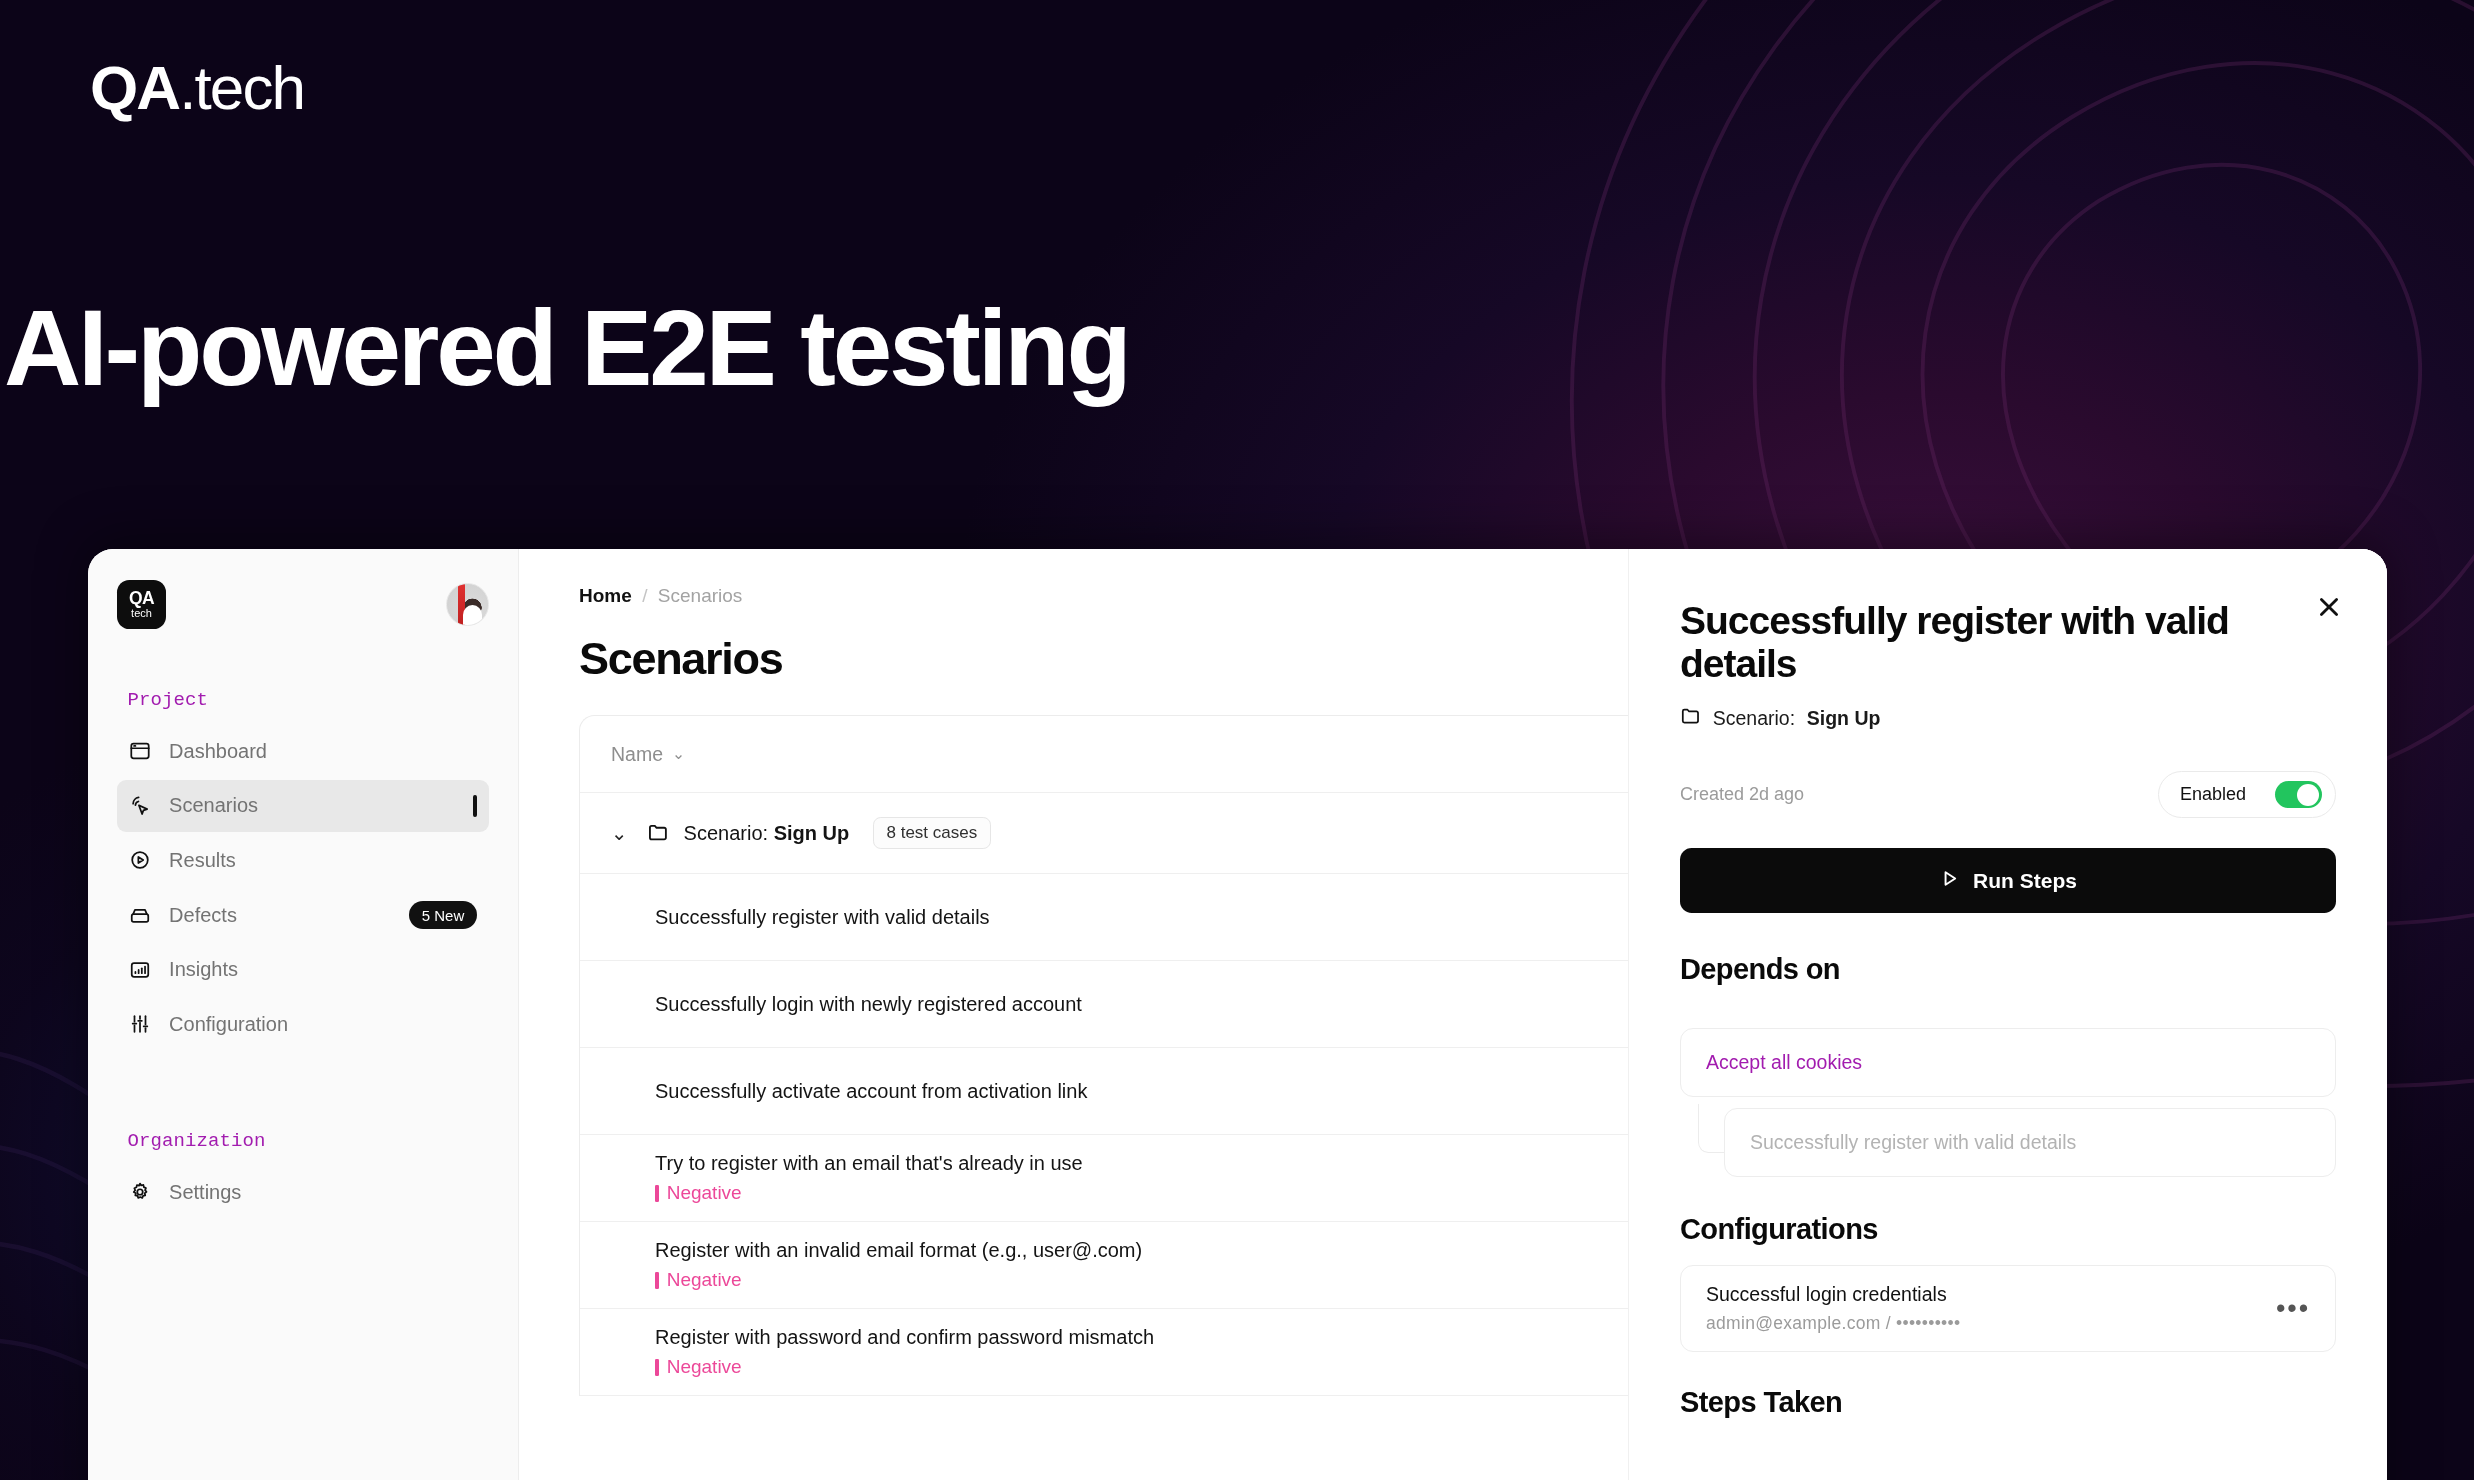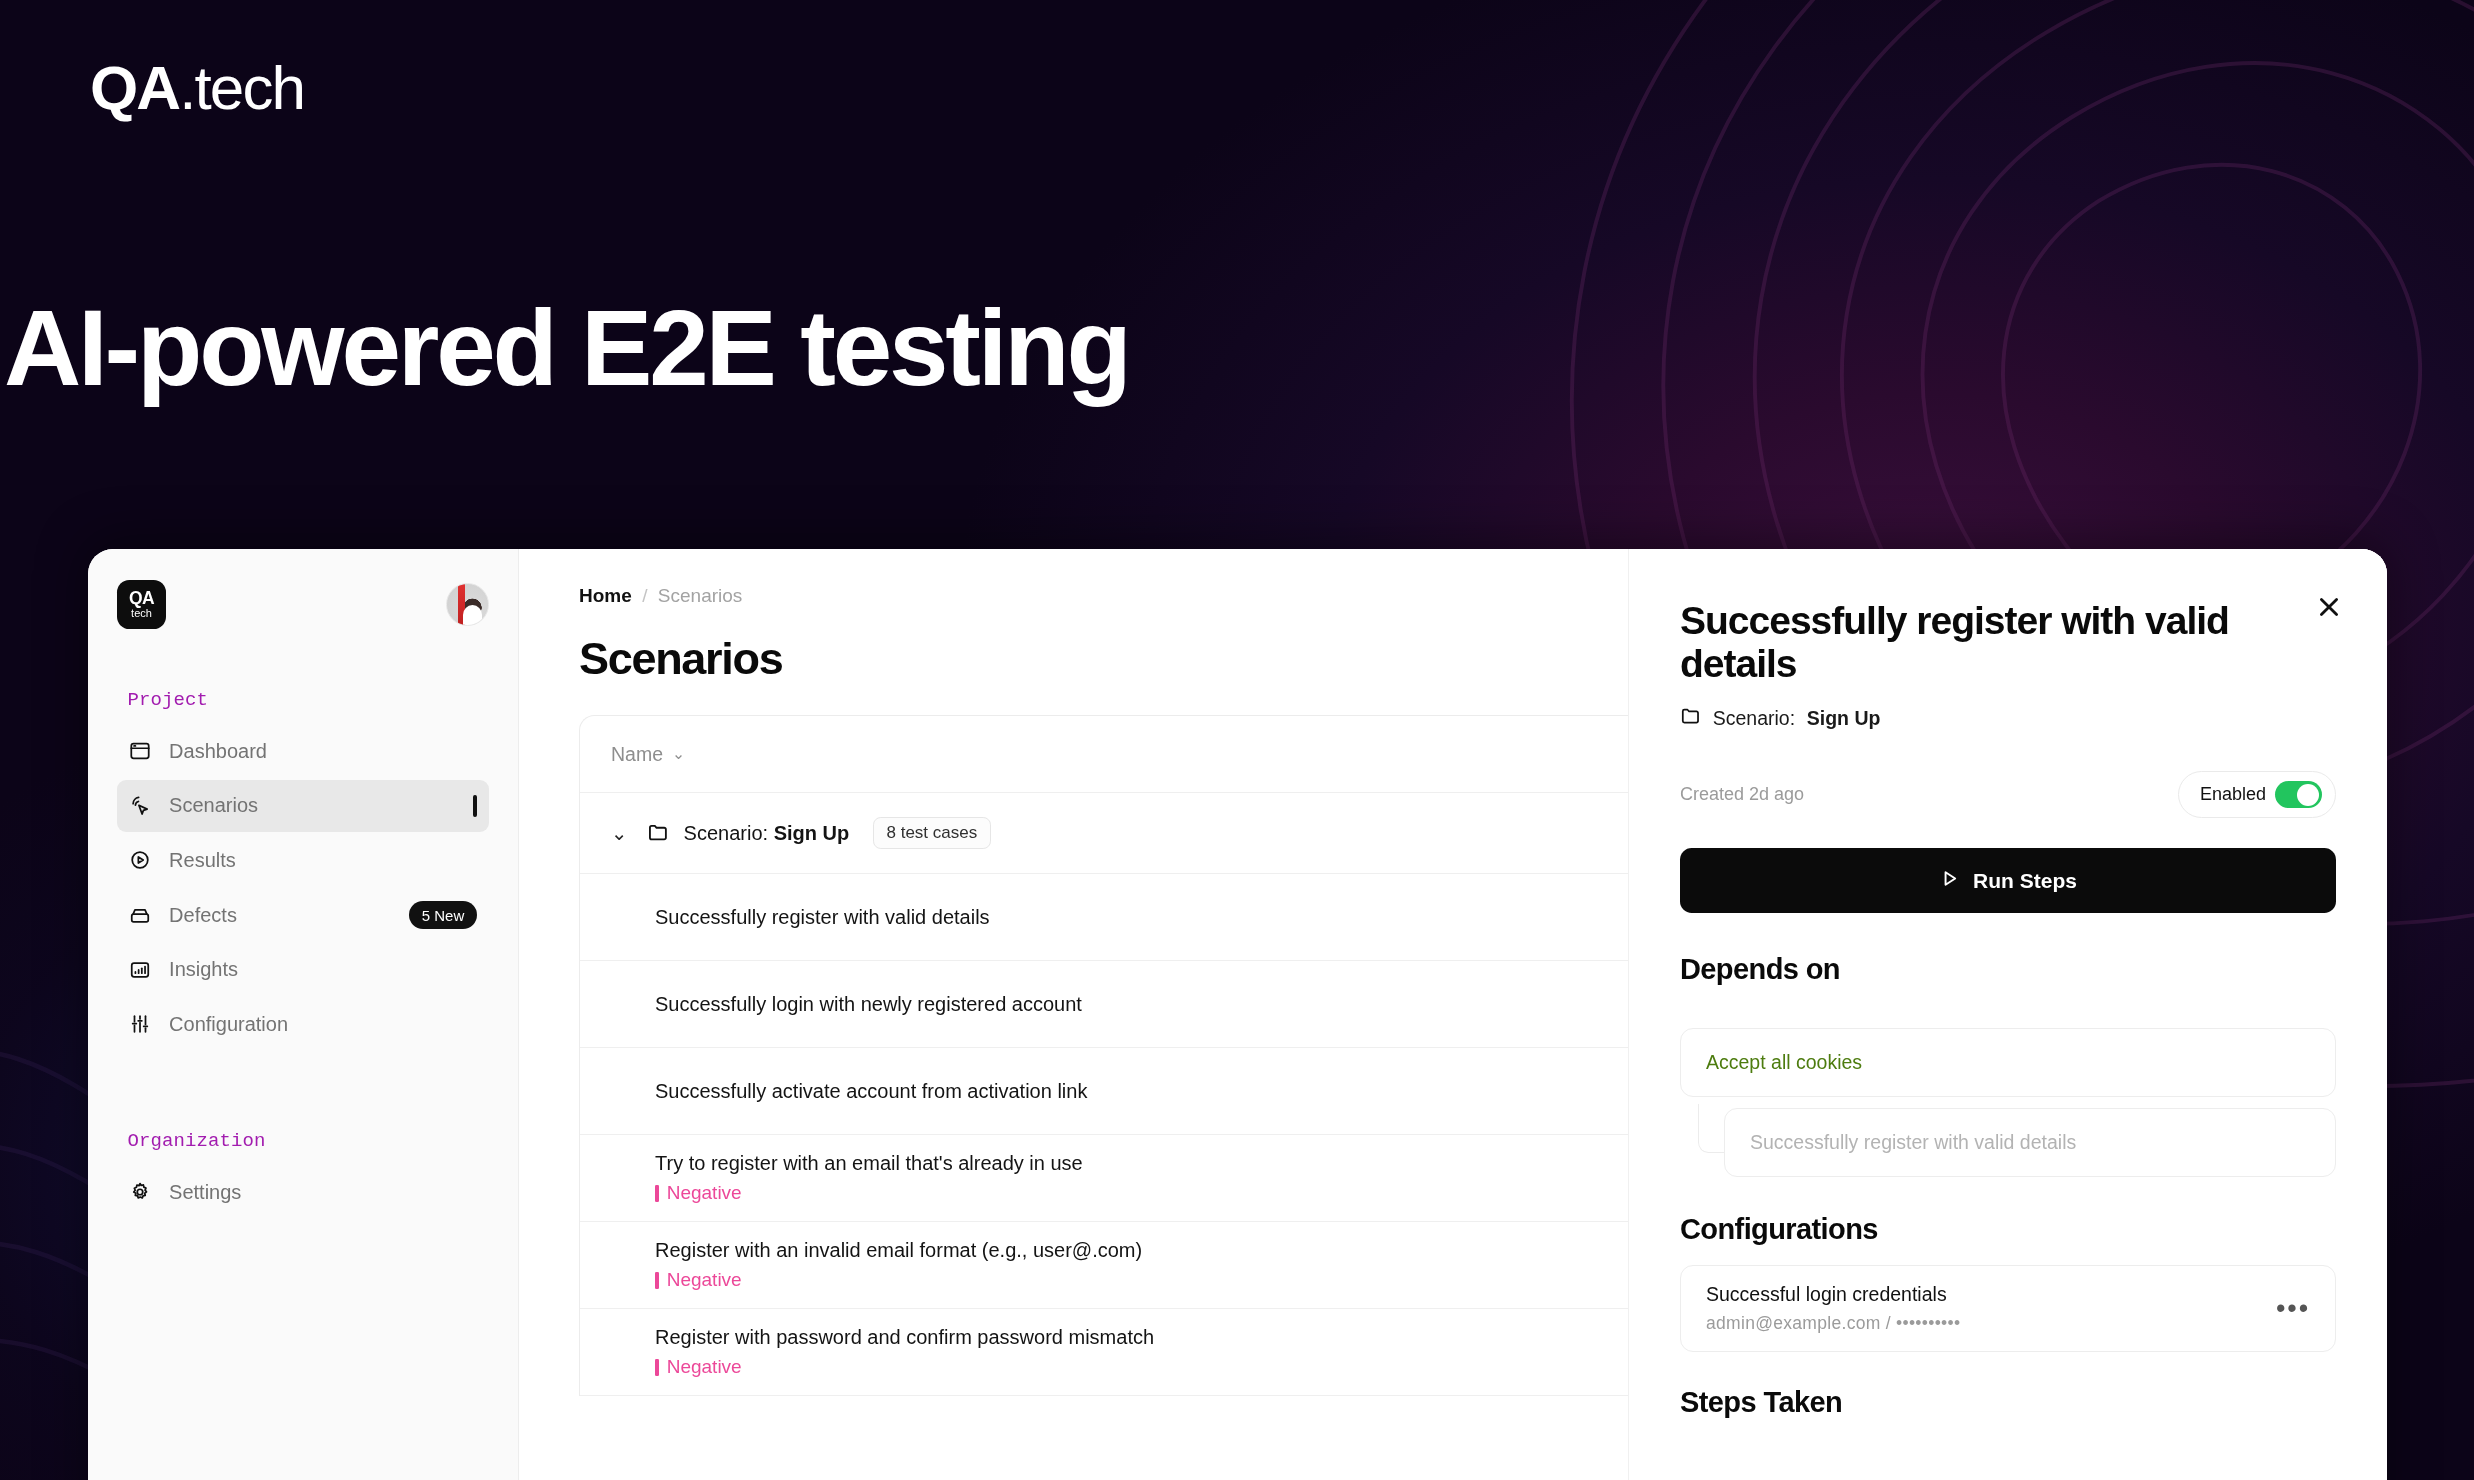--- a/index.html
+++ b/index.html
@@ -158,37 +158,37 @@
   }
   #panel-close { position: absolute; right: 40px; top: 40px; width: 36px; height: 36px; cursor: pointer; display: flex; align-items: center; justify-content: center; }
   #panel-close svg { width: 26px; height: 26px; stroke: #111; stroke-width: 2.6; stroke-linecap: round; }
   #panel-title { font-size: 39px; font-weight: 700; color: #0a0a0a; letter-spacing: -1px; line-height: 1.1; padding-right: 58px; margin-bottom: 19.5px; }
   #panel-scenario { display: flex; align-items: center; gap: 11.7px; font-size: 19.5px; color: #1a1a1a; margin-bottom: 40px; }
   #panel-scenario svg { width: 21px; height: 21px; stroke: #111; fill: none; stroke-width: 2; stroke-linejoin: round; }
   #panel-scenario b { font-weight: 700; }
   #panel-meta { display: flex; align-items: center; justify-content: space-between; margin-bottom: 30px; }
   #created-text { font-size: 18px; color: #9b9b9b; }
   #enable-toggle {
-    display: flex; align-items: center; gap: 9px;
+    display: flex; align-items: center; gap: 29px;
     border: 1.3px solid #eaeaea; border-radius: 649px; padding: 9px 13px 9px 21px;
     cursor: pointer; background: #fff;
   }
   #enable-toggle .lbl { font-size: 18px; color: #111; }
   #enable-toggle .sw { width: 47px; height: 27px; border-radius: 649px; background: #22c55e; position: relative; }
   #enable-toggle .sw::after { content: ""; position: absolute; right: 2.6px; top: 2.6px; width: 22px; height: 22px; border-radius: 50%; background: #fff; }
   #run-test-btn {
     height: 65px; border-radius: 11.7px; background: #0b0b0b; color: #fff;
     display: flex; align-items: center; justify-content: center; gap: 13px;
     font-size: 21px; font-weight: 700; cursor: pointer; margin-bottom: 40px;
   }
   #run-test-btn svg { width: 21px; height: 21px; stroke: #fff; fill: none; stroke-width: 2.2; stroke-linejoin: round; }
   .panel-h { font-size: 29px; font-weight: 700; color: #0a0a0a; letter-spacing: -0.6px; margin-bottom: 19.5px; }
   .dep-card {
     border: 1.3px solid #ededed; border-radius: 13px; background: #fff;
-    padding: 22px 25px; font-size: 19.5px; color: #4d7c0f; margin-top: 42px;
+    padding: 22px 25px; font-size: 19.5px; color: #a21caf; margin-top: 42px;
   }
   #dep-nest { position: relative; padding-left: 44px; margin-top: -3.9px; }
   #dep-nest .elbow {
     position: absolute; left: 18px; top: -3.9px; width: 26px; height: 49px;
     border-left: 1.3px solid #ececec; border-bottom: 1.3px solid #ececec;
     border-bottom-left-radius: 10.4px;
   }
   .dep-card.muted { color: #b3b3b3; margin-top: 14.3px; }
   #configs-section { margin-top: 36px; }
   #config-card {

